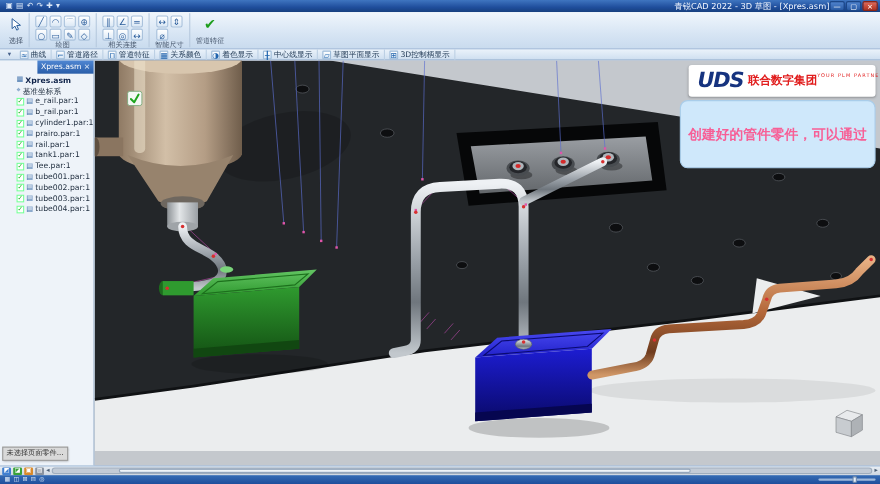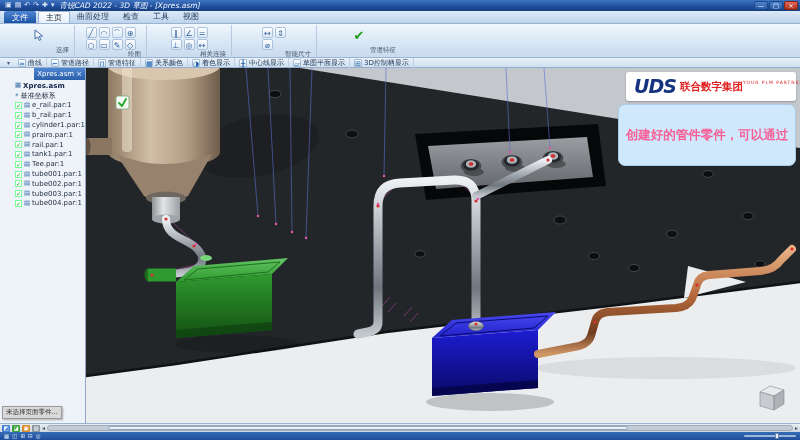--- a/index.html
+++ b/index.html
@@ -6,22 +6,22 @@
   html,body { width:800px; height:440px; overflow:hidden; background:#000;
     font-family:"DejaVu Sans","Liberation Sans",sans-serif; }
   .window { width:800px; height:440px; display:flex; flex-direction:column; overflow:hidden;
     background:var(--ribbon-bg); }
 
   
   .titlebar { height:11px; background:linear-gradient(#3f75c0,var(--titlebar) 60%,#173f7e);
     display:flex; align-items:center; color:#fff; font-size:7.5px; flex:0 0 auto; }
   .qat { display:flex; align-items:center; gap:3px; padding:0 5px; }
   .qat span { font-size:7px; color:#dce8f8; line-height:1; }
-  .title-text { flex:1; text-align:left; font-size:7.5px; color:#f2f7ff; white-space:nowrap;
-    overflow:hidden;font-style:italic; }
+  .title-text { flex:1; text-align:right; font-size:7.5px; color:#f2f7ff; white-space:nowrap;
+    overflow:hidden; }
   .winbtns { display:flex; gap:1px; padding-right:2px; }
   .winbtn { width:14px; height:9px; font-size:6.5px; line-height:9px; text-align:center;
     color:#fff; background:linear-gradient(#4f82cc,#2a5ca6); border:1px solid #1c4788; border-radius:2px; }
   .winbtn.close { background:linear-gradient(#e06a5a,#b0321f); border-color:#8c2413; }
 
   
   .tabsrow { height:13px; background:linear-gradient(#dcE9f7,#bed4ec); display:flex; align-items:flex-end;
     padding-left:4px; gap:2px; flex:0 0 auto; border-bottom:1px solid #9ab4d2; }
   .filetab { background:linear-gradient(#4f86d2,#1d55a6); color:#fff; font-size:8px; padding:1px 8px;
     border-radius:2px 2px 0 0; height:12px; line-height:11px; }
@@ -29,21 +29,21 @@
   .tab { font-size:8px; color:#27415f; padding:0 7px; line-height:12px; white-space:nowrap; }
   .tabs .tab:first-child { background:linear-gradient(#fdfefe,#e7f0fa); border:1px solid #96b2d0;
     border-bottom:none; border-radius:2px 2px 0 0; color:#123; }
 
   
   .ribbon { height:34px; background:linear-gradient(#f0f6fc,#d7e5f4 60%,#c9dbee);
     display:flex; align-items:stretch; padding:1px 3px; gap:0; flex:0 0 auto;
     border-bottom:1px solid #9ab4d2; }
   .rgroup { display:flex; flex-direction:column; align-items:center; padding:0 5px; position:relative; }
   .rgroup + .rgroup { border-left:1px solid #b6c9de; }
-  .rgroup .glabel { font-size:6.5px; color:#44546a; margin-top:auto; padding-bottom:1px; white-space:nowrap;margin-left:48px; }
+  .rgroup .glabel { font-size:6.5px; color:#44546a; margin-top:auto; padding-bottom:1px; white-space:nowrap; }
   .bigbtn { display:flex; flex-direction:column; align-items:center; justify-content:center; flex:1; }
   .bigbtn .bglyph { font-size:13px; line-height:14px; }
   .icongrid { display:grid; grid-template-rows:repeat(2,11px); grid-auto-flow:column; gap:1px 2px; padding-top:2px; }
   .ricon { width:11px; height:11px; font-size:8px; line-height:11px; text-align:center; color:#2b5d9b;
     background:linear-gradient(#ffffff,#dbe8f5); border:1px solid #aac2dc; border-radius:2px; }
   .check-big { color:#1d9e1d; font-size:14px; line-height:16px; }
   .cursor-svg { width:12px; height:13px; }
 
   
   .toolbar2 { height:10px; background:linear-gradient(#eaf2fa,#cfdff0); display:flex; align-items:center;
@@ -130,31 +130,20 @@
         <span>▾</span>
       </div>
     <div class="title-text">青锐CAD 2022 - 3D 草图 - [Xpres.asm]</div>
     <div class="winbtns">
       <div class="winbtn">—</div>
       <div class="winbtn">▢</div>
       <div class="winbtn close">×</div>
     </div>
   </div>
 
-  <div class="tabsrow">
-    <div class="filetab">文件</div>
-    <div class="tabs">
-
-    <div class="tab">主页</div>
-        <div class="tab">曲面处理</div>
-        <div class="tab">检查</div>
-        <div class="tab">工具</div>
-        <div class="tab">视图</div>
-      </div>
-  </div>
 
   <div class="ribbon">
     <div class="rgroup">
       <div class="bigbtn">
         <svg class="cursor-svg" viewBox="0 0 12 13">
           <path d="M2,1 L2,10 L4.6,7.8 L6.2,11.4 L7.8,10.6 L6.2,7.2 L9.6,7 Z" fill="#fff" stroke="#2a5d9b" stroke-width="0.9"></path>
         </svg>
       </div>
       <div class="glabel">选择</div>
     </div>

